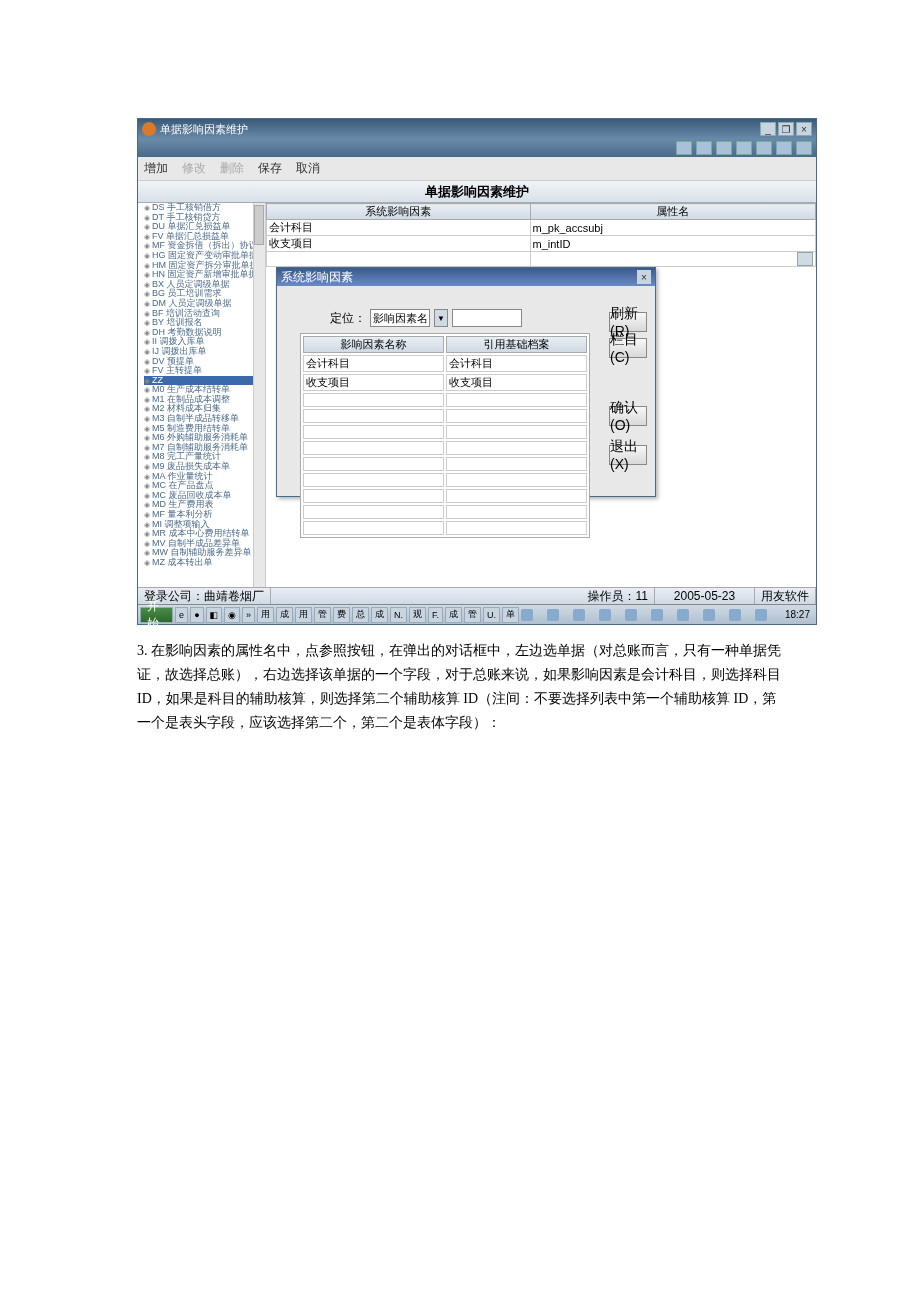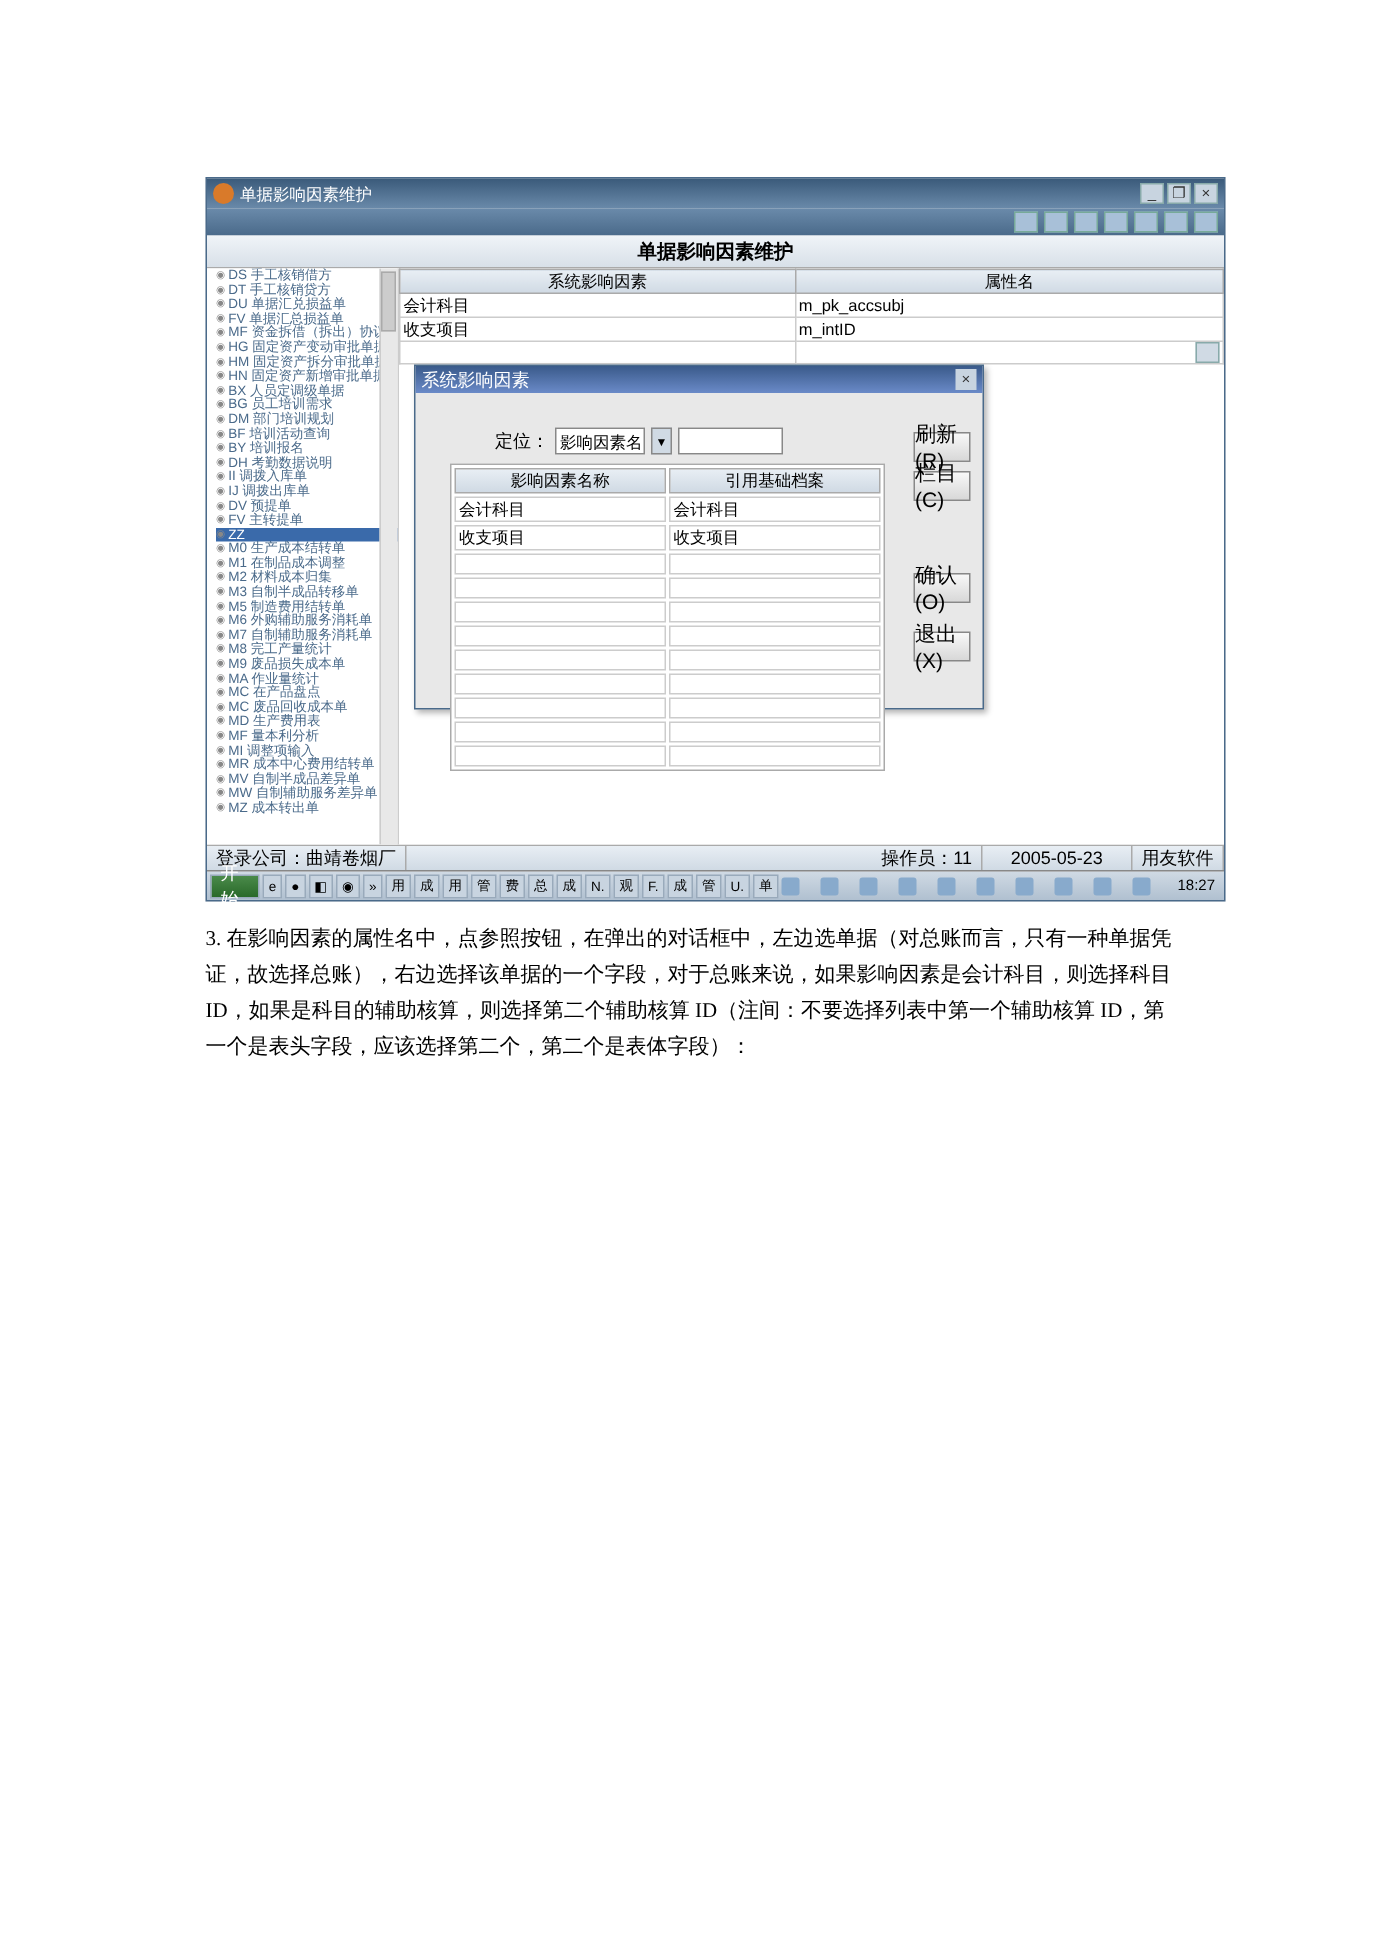--- a/index.html
+++ b/index.html
@@ -73,37 +73,44 @@
   <div class="toolbar-top">
     <span class="tbico"></span>
     <span class="tbico"></span>
     <span class="tbico"></span>
     <span class="tbico"></span>
     <span class="tbico"></span>
     <span class="tbico"></span>
     <span class="tbico"></span>
   </div>
 
+  <div class="menubar">
+    <span>增加</span>
+    <span class="dis">修改</span>
+    <span class="dis">删除</span>
+    <span>保存</span>
+    <span>取消</span>
+  </div>
 
   <div class="header">单据影响因素维护</div>
 
   <div class="body">
     <div class="tree">
       <ul id="tree-ul">
             <li>DS 手工核销借方</li>
             <li>DT 手工核销贷方</li>
             <li>DU 单据汇兑损益单</li>
             <li>FV 单据汇总损益单</li>
             <li>MF 资金拆借（拆出）协议</li>
             <li>HG 固定资产变动审批单据</li>
             <li>HM 固定资产拆分审批单据</li>
             <li>HN 固定资产新增审批单据</li>
             <li>BX 人员定调级单据</li>
             <li>BG 员工培训需求</li>
-            <li>DM 部门培训规划</li>
+            <li>DM 人员定调级单据</li>
             <li>BF 培训活动查询</li>
             <li>BY 培训报名</li>
             <li>DH 考勤数据说明</li>
             <li>II 调拨入库单</li>
             <li>IJ 调拨出库单</li>
             <li>DV 预提单</li>
             <li>FV 主转提单</li>
             <li class="sel">ZZ</li>
             <li>M0 生产成本结转单</li>
             <li>M1 在制品成本调整</li>

